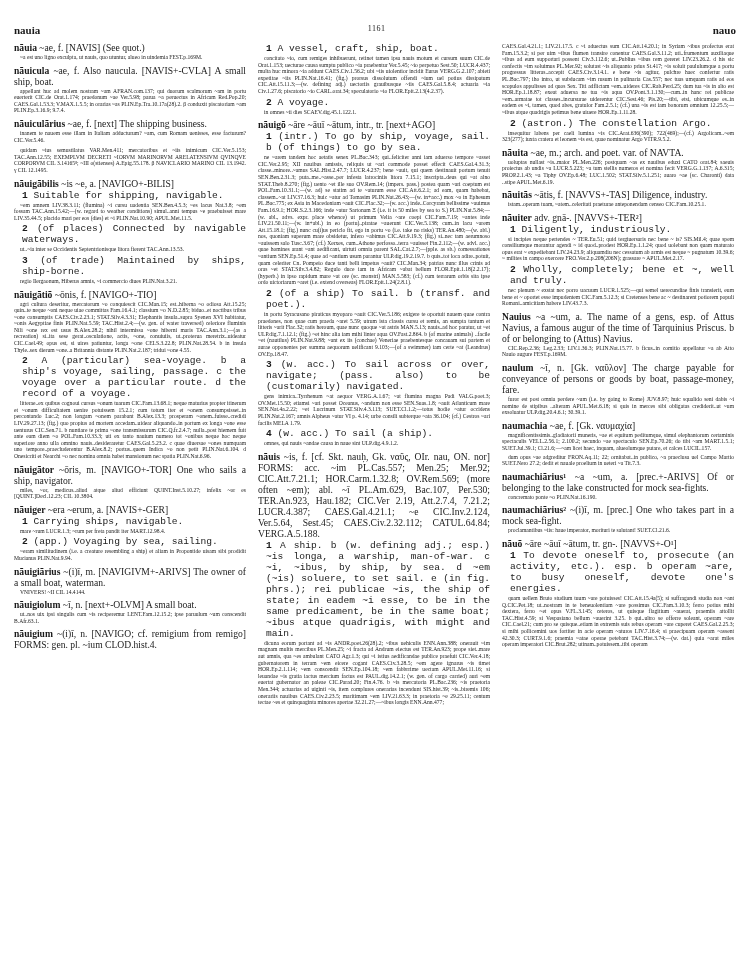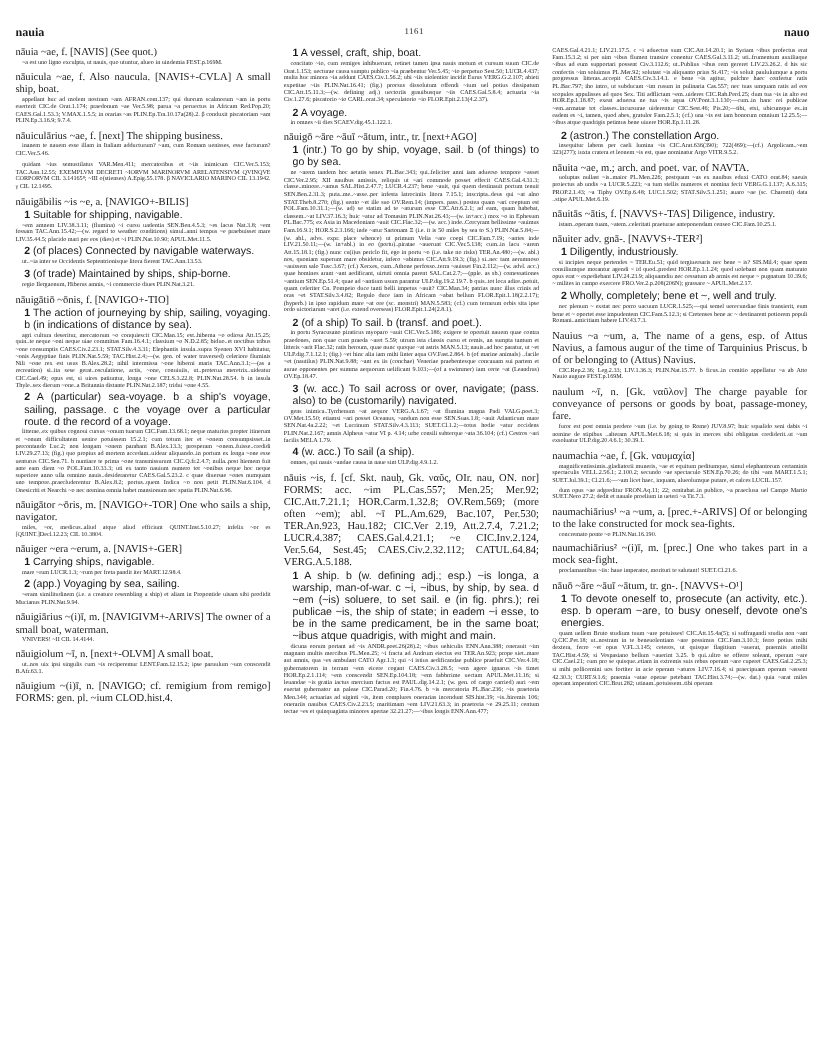--- a/index.html
+++ b/index.html
@@ -15,22 +15,22 @@
   }
   .guide { font-family: "Liberation Serif", serif; font-weight: bold; font-size: 11px; }
   .pageno { font-family: "Liberation Serif", serif; font-size: 8px; letter-spacing: 0.5px; }
   .columns {
     position: absolute; left: 14px; top: 42px; width: 722px; height: 910px;
     display: flex; gap: 12px;
   }
   .col { width: 232px; overflow: hidden; }
   .entry { margin: 0 0 4px 0; }
   .hw-line { font-family: "Liberation Serif", serif; font-size: 9.6px; line-height: 11px; text-align: justify; margin: 0; }
-  .hw { font-weight: normal; }
-  .sense { font-family: Liberation Sans, sans-serif; font-size: 9.6px; line-height: 11px; margin: 1px 0 0 0; padding-left: 8px; text-indent: 0; text-align: justify; }
+  .hw { font-weight: bold; }
+  .sense { font-family: Liberation Mono, monospace; font-size: 9.6px; line-height: 11px; margin: 1px 0 0 0; padding-left: 8px; text-indent: 0; text-align: justify; }
   .sense .num { font-weight: bold; }
   .quot { font-family: "Liberation Serif", serif; font-size: 5.6px; line-height: 6.6px; margin: 1px 0 2px 0; text-indent: 6px; text-align: justify; color: #222; }
   .cont-quot { text-indent: 0; }
 </style>
 </head>
 <body>
 
 <div class="header">
   <span class="guide">nauia</span>
   <span class="pageno">1161</span>
@@ -58,21 +58,20 @@
         <p class="hw-line"><span class="hw">nāuigābilis</span> <span>~is ~e, a. [NAVIGO+-BILIS]</span></p>
         <p class="sense"><span class="num">1</span> <span>Suitable for shipping, navigable.</span></p>
         <p class="quot">~em amnem LIV.38.3.11; (flumina) ~i cursu uadentia SEN.Ben.4.5.3; ~es lacus Nat.3.8; ~em fossam TAC.Ann.15.42;—(w. regard to weather conditions) simul..anni tempus ~e praebuisset mare LIV.35.44.5; placido mari per eos (dies) et ~i PLIN.Nat.10.90; APUL.Met.11.5.</p>
         <p class="sense"><span class="num">2</span> <span>(of places) Connected by navigable waterways.</span></p>
         <p class="quot">ut..~ia inter se Occidentis Septentrionisque litora fierent TAC.Ann.13.53.</p>
         <p class="sense"><span class="num">3</span> <span>(of trade) Maintained by ships, ship-borne.</span></p>
         <p class="quot">regio Ilergaonum, Hiberus amnis, ~i commercio diues PLIN.Nat.3.21.</p>
       </div>
       <div class="entry">
         <p class="hw-line"><span class="hw">nāuigātiō</span> <span>~ōnis, f. [NAVIGO+-TIO]</span></p>
-        <p class="sense"><span class="num">1</span> <span>The action of journeying by ship, sailing, voyaging. b (in indications of distance by sea).</span></p>
         <p class="quot">agri cultura deseritur, mercatorum ~o conquiescit CIC.Man.15; est..hiberna ~o odiosa Att.15.25; quin..te neque ~oni neque uiae committas Fam.16.4.1; classium ~o N.D.2.85; biduo..et noctibus tribus ~one consumptis CAES.Civ.2.23.1; STAT.Silv.4.3.31; Elephantis insula..supra Syenen XVI habitatur, ~onis Aegyptiae finis PLIN.Nat.5.59; TAC.Hist.2.4;—(w. gen. of water traversed) celeriore fluminis Nili ~one rex est usus B.Alex.28.2; nihil intermissa ~one hiberni maris TAC.Ann.3.1;—(as a recreation) si..ita sese gerat..osculatione, actis, ~one, conuiuiis, ut..proterua meretrix..uideatur CIC.Cael.49; opus est, si uires patiuntur, longa ~one CELS.3.22.8; PLIN.Nat.28.54. b in insula Thyle..sex dierum ~one..a Britannia distante PLIN.Nat.2.187; tridui ~one 4.55.</p>
         <p class="sense"><span class="num">2</span> <span>A (particular) sea-voyage. b a ship's voyage, sailing, passage. c the voyage over a particular route. d the record of a voyage.</span></p>
         <p class="quot">litterae..ex quibus cognoui cursus ~onum tuarum CIC.Fam.13.68.1; neque maturius propter itinerum et ~onum difficultatem uenire potuissem 15.2.1; cum totum iter et ~onem consumpsisset..in percontando Luc.2; non longam ~onem parabant B.Alex.13.3; prosperam ~onem..fuisse..credidi LIV.29.27.13; (fig.) quo propius ad mortem accedam..uidear aliquando..in portum ex longa ~one esse uenturus CIC.Sen.71. b nuntiare te prima ~one transmissurum CIC.Q.fr.2.4.7; nulla..post hiemem fuit ante eam diem ~o POL.Fam.10.33.3; uti ex tanto nauium numero tot ~onibus neque hoc neque superiore anno ulla omnino nauis..desideraretur CAES.Gal.5.23.2. c quae diuersae ~ones numquam uno tempore..praecluderentur B.Alex.8.2; portus..quem Indica ~o non petit PLIN.Nat.6.104. d Onesicriti et Nearchi ~o nec nomina omnia habet mansionum nec spatia PLIN.Nat.6.96.</p>
       </div>
       <div class="entry">
         <p class="hw-line"><span class="hw">nāuigātor</span> <span>~ōris, m. [NAVIGO+-TOR] One who sails a ship, navigator.</span></p>
         <p class="quot">miles, ~or, medicus..aliud atque aliud efficiunt QUINT.Inst.5.10.27; infelix ~or es [QUINT.]Decl.12.23; CIL 10.3804.</p>
       </div>
       <div class="entry">
         <p class="hw-line"><span class="hw">nāuiger</span> <span>~era ~erum, a. [NAVIS+-GER]</span></p>

